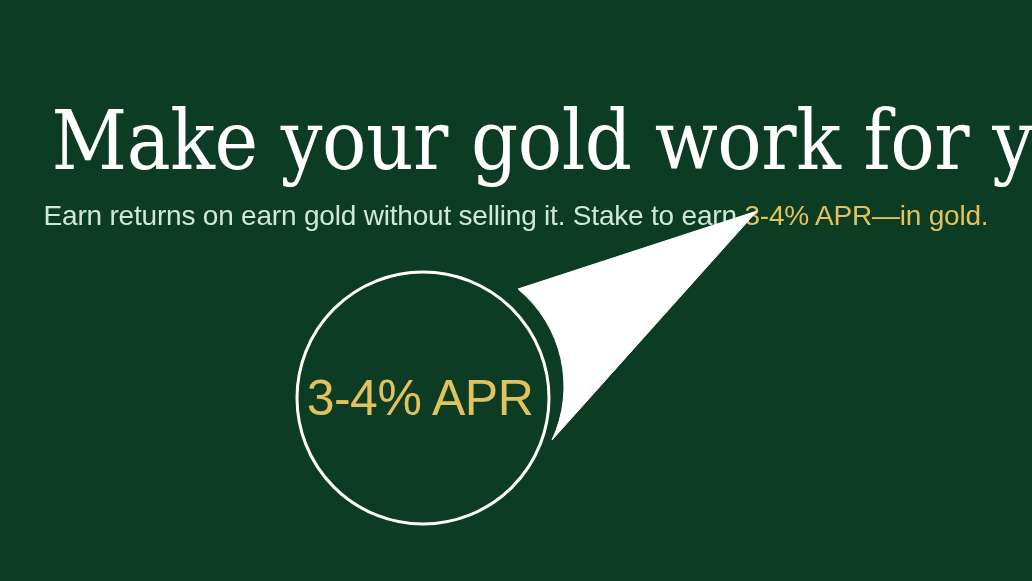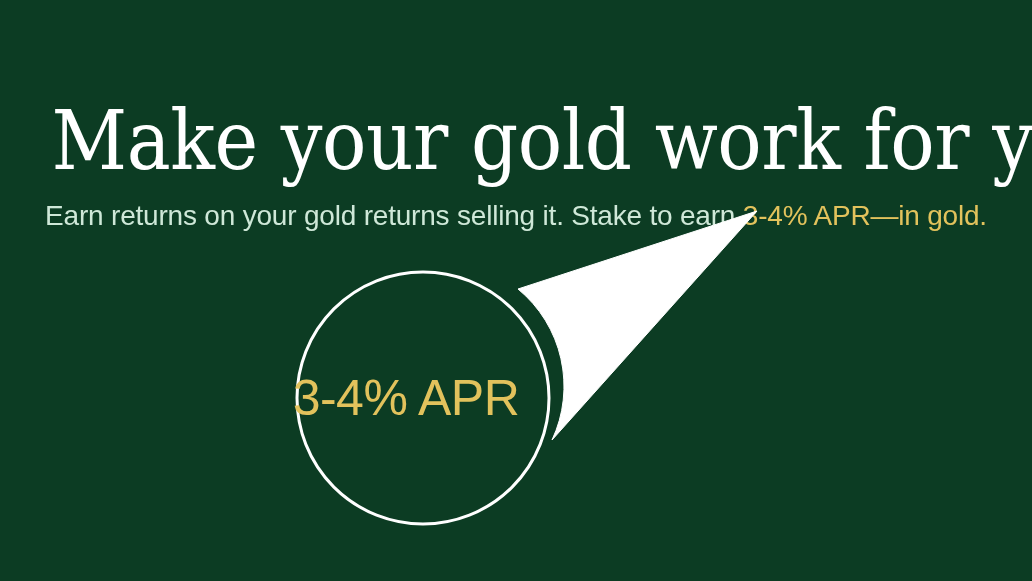--- a/index.html
+++ b/index.html
@@ -87,25 +87,25 @@
   }
 </style>
 </head>
 <body style="background: rgb(12, 60, 35);">
 
 <div id="slide" style="background: rgb(12, 60, 35);">
 
   <h1 id="headline" style="color: rgb(255, 255, 255);">Make your gold work for you</h1>
 
   <p id="subtitle" style="color: rgb(207, 232, 216);">
-    <span class="lead">Earn returns on your gold returns selling it. Stake to earn </span><span class="gold" style="color: rgb(226, 194, 92);">3-4% APR—in gold.</span>
+    <span class="lead">Earn returns on earn gold without selling it. Stake to earn </span><span class="gold" style="color: rgb(226, 194, 92);">3-4% APR—in gold.</span>
   </p>
 
   <svg id="callout-svg" viewBox="0 0 1032 581" aria-hidden="true">
 
     <path id="callout-tail" d="M 518 289 L 757 211 L 552 440 A 126 126 0 0 0 518 289 Z" fill="#ffffff" stroke="#ffffff" stroke-width="1" stroke-linejoin="round"></path>
 
     <circle id="callout-circle" cx="423" cy="398" r="126" fill="none" stroke="#ffffff" stroke-width="3"></circle>
   </svg>
 
-  <div id="circle-label" style="color: rgb(226, 194, 92); left: 280px; width: 252px; top: 372px;">3-4% APR</div>
+  <div id="circle-label" style="color: rgb(226, 194, 92); left: 294px; width: 252px; top: 372px;">3-4% APR</div>
 
 </div>
 
 </body></html>

